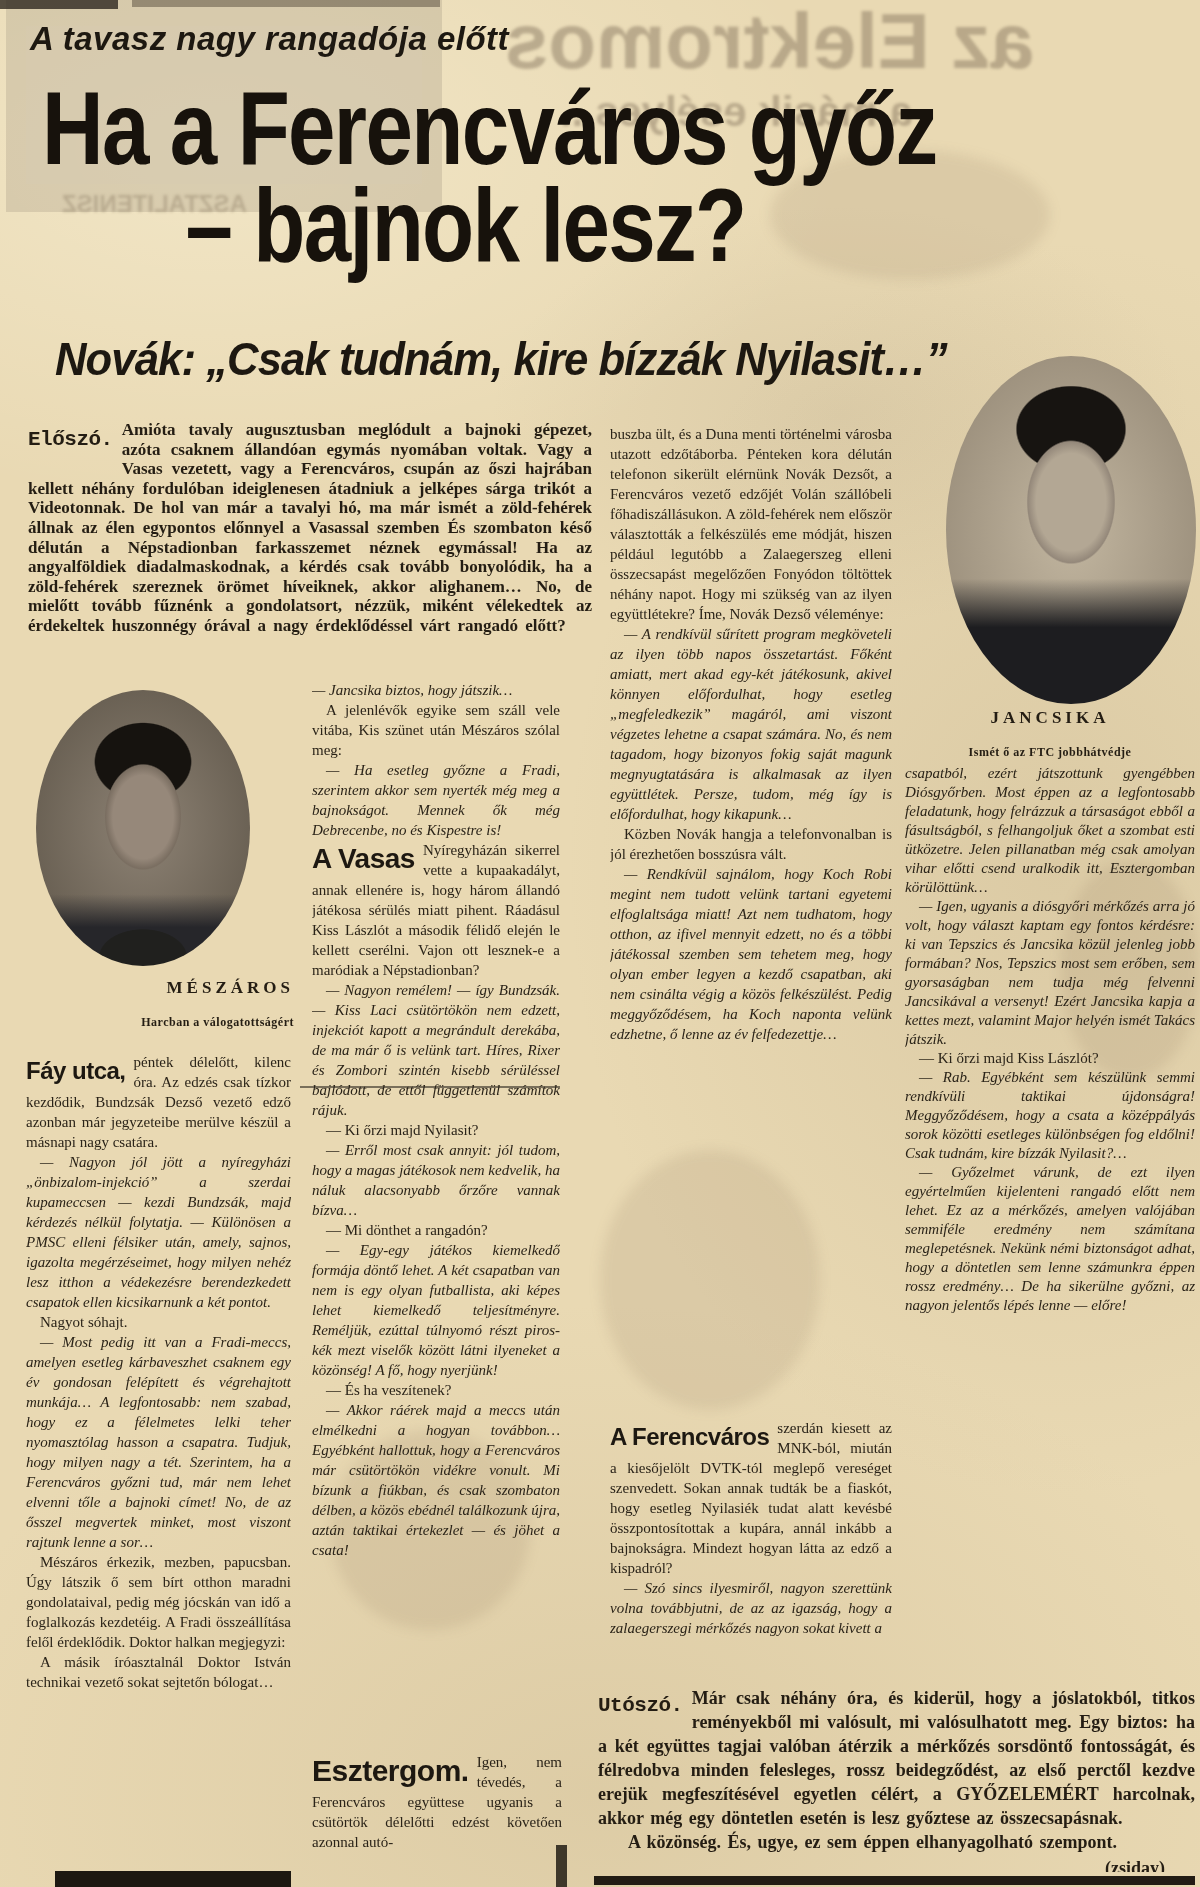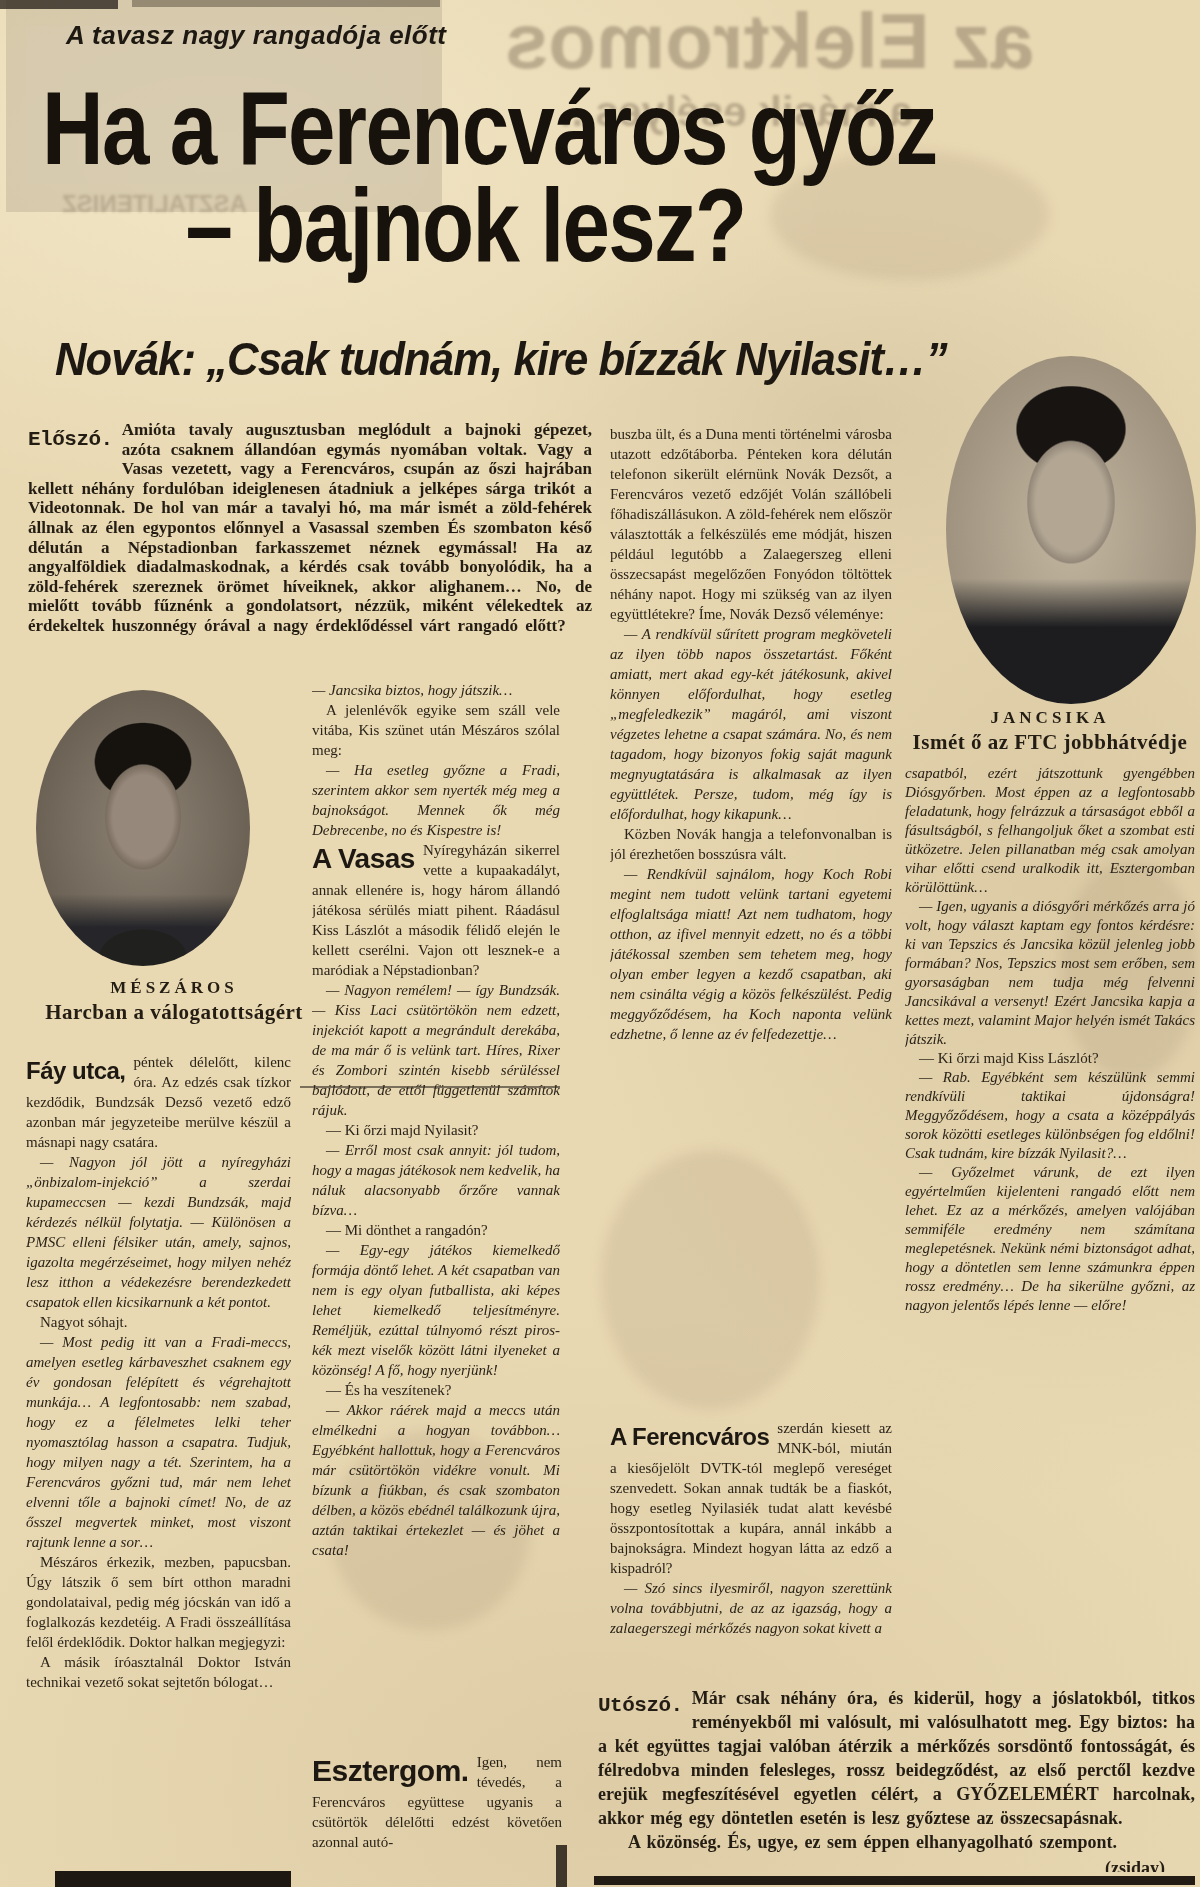--- a/index.html
+++ b/index.html
@@ -21,21 +21,21 @@
   .bleed-panel{left:6px;top:0;width:436px;height:212px;background:rgba(150,138,120,.26);}
   .bleed-inner{left:26px;top:26px;width:396px;height:158px;background:rgba(214,202,178,.40);}
   .darkstrip1{left:0;top:0;width:118px;height:9px;background:rgba(42,36,28,.78);}
   .darkstrip2{left:132px;top:0;width:308px;height:7px;background:rgba(70,60,46,.45);}
   .smudge{position:absolute;border-radius:50%;background:rgba(120,100,70,.12);filter:blur(6px);}
   .barL{left:55px;top:1871px;width:236px;height:16px;background:#1d1811;}
   .barR{left:594px;top:1876px;width:601px;height:9px;background:#221c14;}
   .barNub{left:556px;top:1845px;width:11px;height:42px;background:rgba(34,28,20,.85);}
   
   .kicker{left:30px;top:20px;font-family:"Liberation Sans",sans-serif;
-    font-weight:bold;font-style:italic;font-size:26px;letter-spacing:.5px;color:#1d1811;margin-left:36px;}
+    font-weight:bold;font-style:italic;font-size:33px;letter-spacing:.5px;color:#1d1811;}
   .headline{left:42px;top:80px;width:1400px;font-family:"Liberation Sans",sans-serif;
     font-weight:bold;font-size:104px;line-height:97px;letter-spacing:-2px;color:#17120c;
     transform:scaleX(.82);transform-origin:left top;}
   .headline .l2{margin-left:175px;display:block;}
   .subhead{left:55px;top:332px;font-family:"Liberation Sans",sans-serif;font-weight:bold;
     font-style:italic;font-size:46px;letter-spacing:-1px;color:#1d1811;
     transform:scaleX(.95);transform-origin:left top;}
   
   .intro{left:28px;top:420px;width:564px;height:282px;overflow:hidden;
     font-weight:bold;font-size:17px;line-height:19.6px;text-align:justify;word-spacing:3px;color:#241d13;}
@@ -70,22 +70,22 @@
   }
   .photoR{left:946px;top:356px;width:250px;height:348px;
     background:
       linear-gradient(to top, #1d1d20 0 22%, rgba(29,29,32,0) 36%),
       radial-gradient(60px 84px at 50% 42%, #b3a794 0 58%, #94887a 72%, rgba(148,136,122,0) 74%),
       radial-gradient(84px 66px at 50% 21%, #171411 0 64%, rgba(23,20,17,0) 66%),
       radial-gradient(140px 190px at 50% 50%, #c2b6a0, #9b8f7c);
   }
   .cap{position:absolute;text-align:center;font-weight:bold;color:#241d13;}
   .cap .nm{font-size:17px;letter-spacing:4px;}
-  .cap .sb{font-size:21px;letter-spacing:.5px;margin-top:2px;}
-  .capL{left:40px;top:978px;width:268px;}
+  .cap .sb{font-size:12px;letter-spacing:.5px;margin-top:17px;}
+  .capL{left:26px;top:978px;width:268px;text-align:right;}
   .capR{left:903px;top:708px;width:294px;}
 </style>
 </head>
 <body>
 
 <div class="page">
 
   <div class="abs bleed-panel"></div>
   <div class="abs bleed-inner"></div>
   <div class="abs darkstrip1"></div>

